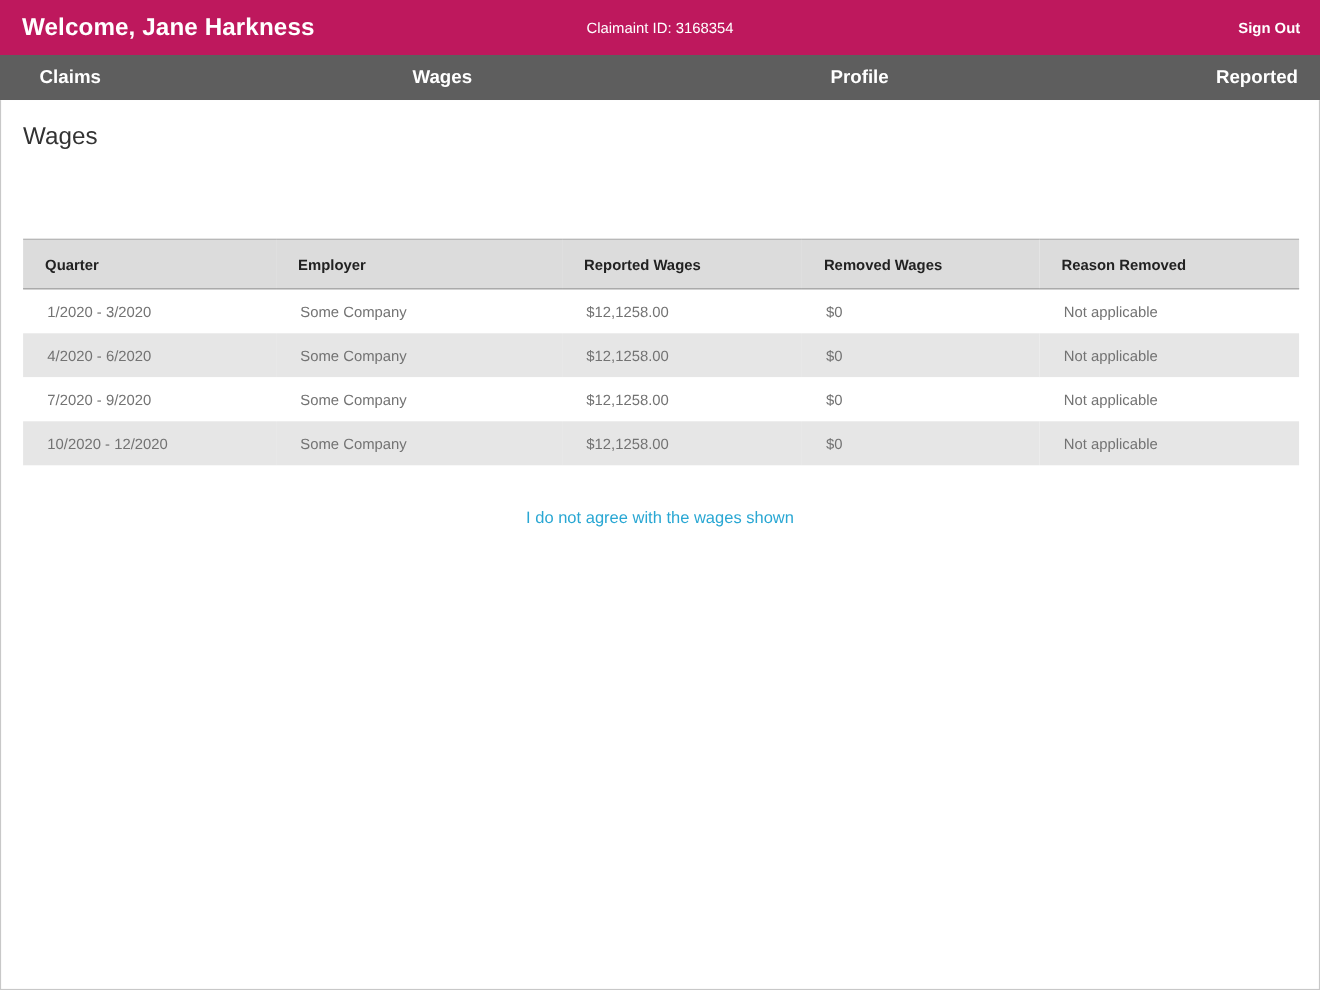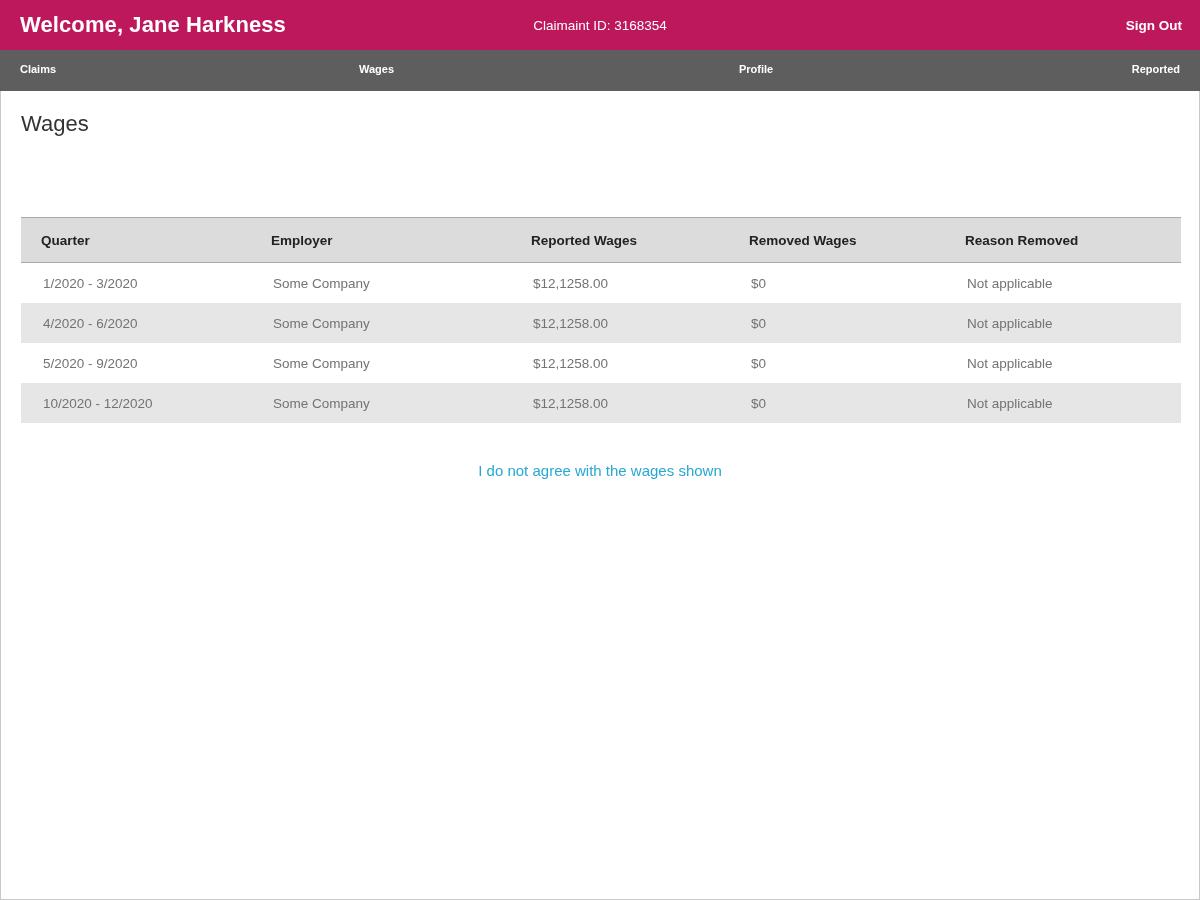--- a/index.html
+++ b/index.html
@@ -55,25 +55,26 @@
     position: relative;
     height: 41px;
     background: #5e5e5e;
     color: #ffffff;
   }
   .navitem {
     position: absolute;
     top: 0;
     height: 41px;
     line-height: 39px;
-    font-size: 11px;
+    font-size: 17px;
     font-weight: bold;
     color: #ffffff;
     cursor: pointer;
     white-space: nowrap;
+    margin-left: 16px;
   }
   .navitem.active {
     border-bottom: 4px solid #ffffff;
   }
   .nav-claims   { left: 20px; }
   .nav-wages    { left: 359px; }
   .nav-profile  { left: 739px; }
   .nav-messaging{ right: 20px; }
 
   
@@ -195,21 +196,21 @@
         <td>Not applicable</td>
       </tr>
       <tr class="even">
         <td>4/2020 - 6/2020</td>
         <td>Some Company</td>
         <td>$12,1258.00</td>
         <td>$0</td>
         <td>Not applicable</td>
       </tr>
       <tr class="odd">
-        <td>5/2020 - 9/2020</td>
+        <td>7/2020 - 9/2020</td>
         <td>Some Company</td>
         <td>$12,1258.00</td>
         <td>$0</td>
         <td>Not applicable</td>
       </tr>
       <tr class="even">
         <td>10/2020 - 12/2020</td>
         <td>Some Company</td>
         <td>$12,1258.00</td>
         <td>$0</td>

